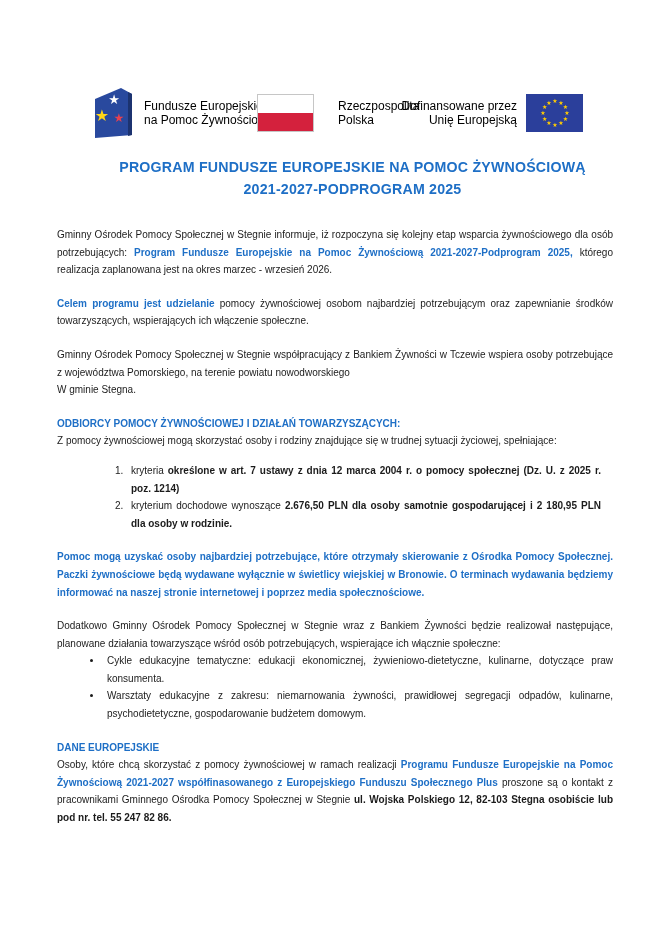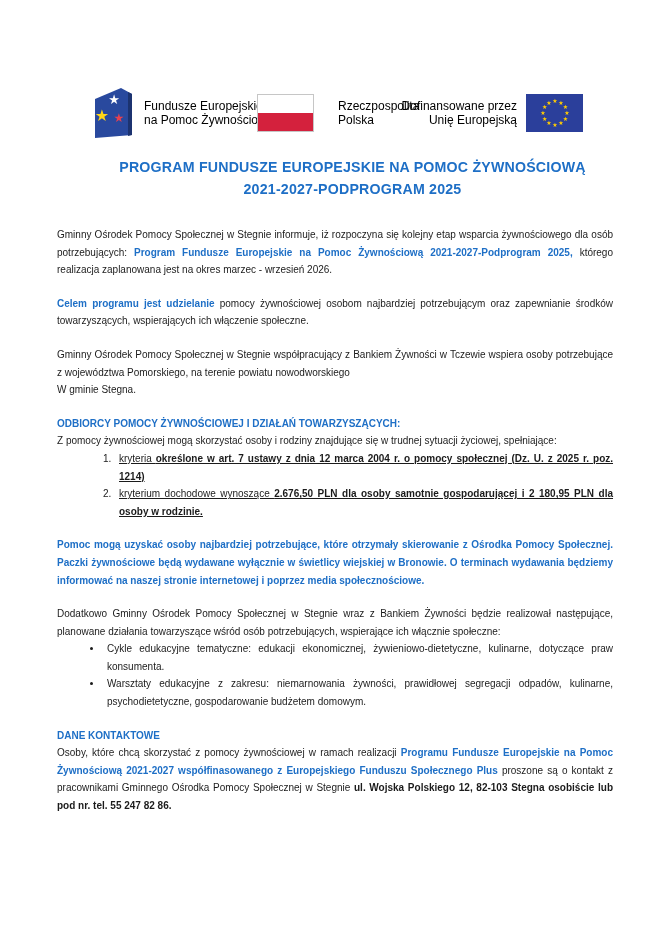--- a/index.html
+++ b/index.html
@@ -41,21 +41,21 @@
   .content p{margin:0 0 16px 0;}
   .content section{margin:0 0 16px 0;}
   .content section p{margin:0;}
   .sec{
     margin:0;font-size:inherit;line-height:inherit;
     font-weight:700;color:var(--accent-blue);text-align:left;
   }
   .bb{color:var(--accent-blue);font-weight:700;}
   b{font-weight:700;}
   .nowrap{white-space:nowrap;}
-  ol.criteria{margin:0;padding:0 0 0 57px;text-decoration:underline;}
+  ol.criteria{margin:12px;padding:0 0 0 57px;}
   ol.criteria li{padding-left:5px;text-align:justify;}
   ul.bullets{margin:0;padding:0 0 0 46px;list-style-type:disc;}
   ul.bullets li{padding-left:4px;text-align:justify;}
 </style>
 </head>
 <body>
 
 <div class="page">
 
   <div class="header">
@@ -139,18 +139,18 @@
 
     <section>
       <p>Dodatkowo Gminny Ośrodek Pomocy Społecznej w Stegnie wraz z Bankiem Żywności będzie realizował następujące, planowane działania towarzyszące wśród osób potrzebujących, wspierające ich włącznie społeczne:</p>
       <ul class="bullets">
         <li>Cykle edukacyjne tematyczne: edukacji ekonomicznej, żywieniowo-dietetyczne, kulinarne, dotyczące praw konsumenta.</li>
         <li>Warsztaty edukacyjne z zakresu: niemarnowania żywności, prawidłowej segregacji odpadów, kulinarne, psychodietetyczne, gospodarowanie budżetem domowym.</li>
       </ul>
     </section>
 
     <section>
-      <h2 class="sec">DANE KONTAKTOWE</h2>
+      <h2 class="sec">DANE EUROPEJSKIE</h2>
       <p><span>Osoby, które chcą skorzystać z pomocy żywnościowej w ramach realizacji </span><span class="bb">Programu Fundusze Europejskie na Pomoc Żywnościową 2021-2027 współfinasowanego z Europejskiego Funduszu Społecznego Plus</span><span> proszone są o kontakt  z pracownikami Gminnego Ośrodka Pomocy Społecznej w&nbsp;Stegnie </span><b>ul. Wojska Polskiego 12, 82-103 Stegna osobiście lub pod nr. tel. 55 247 82 86.</b></p>
     </section>
 
   </div>
 </div>
 
 </body></html>

